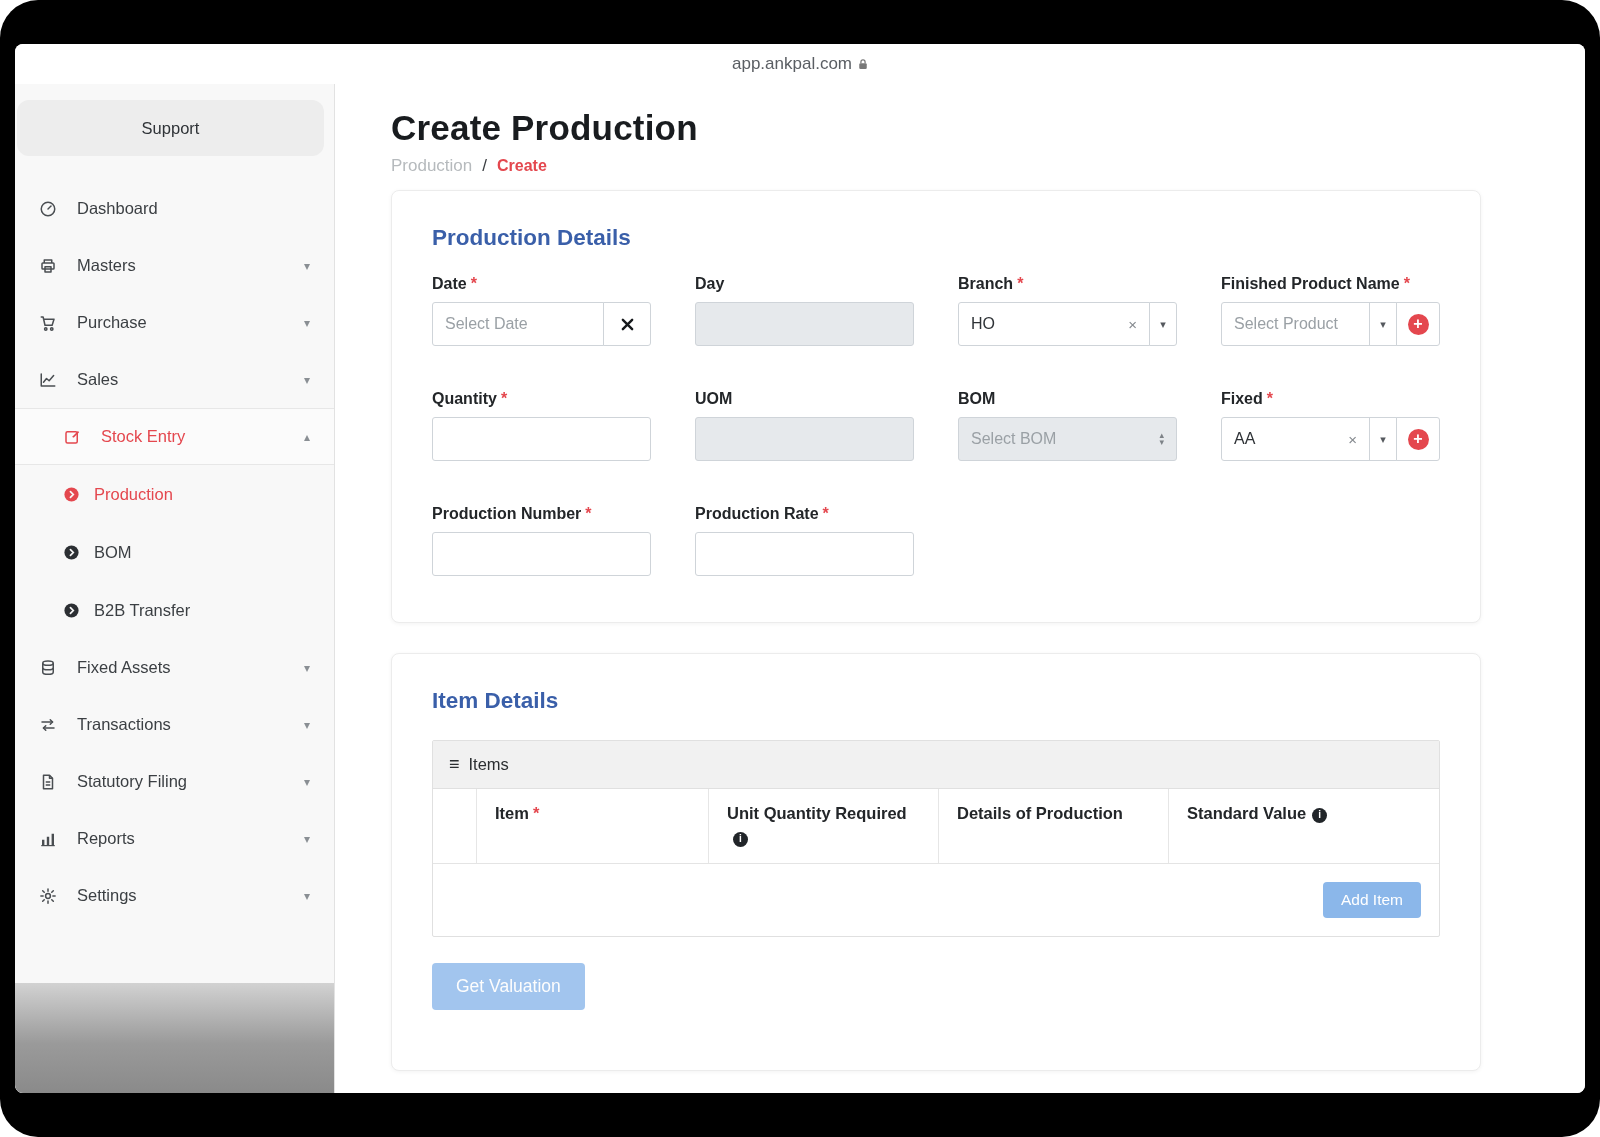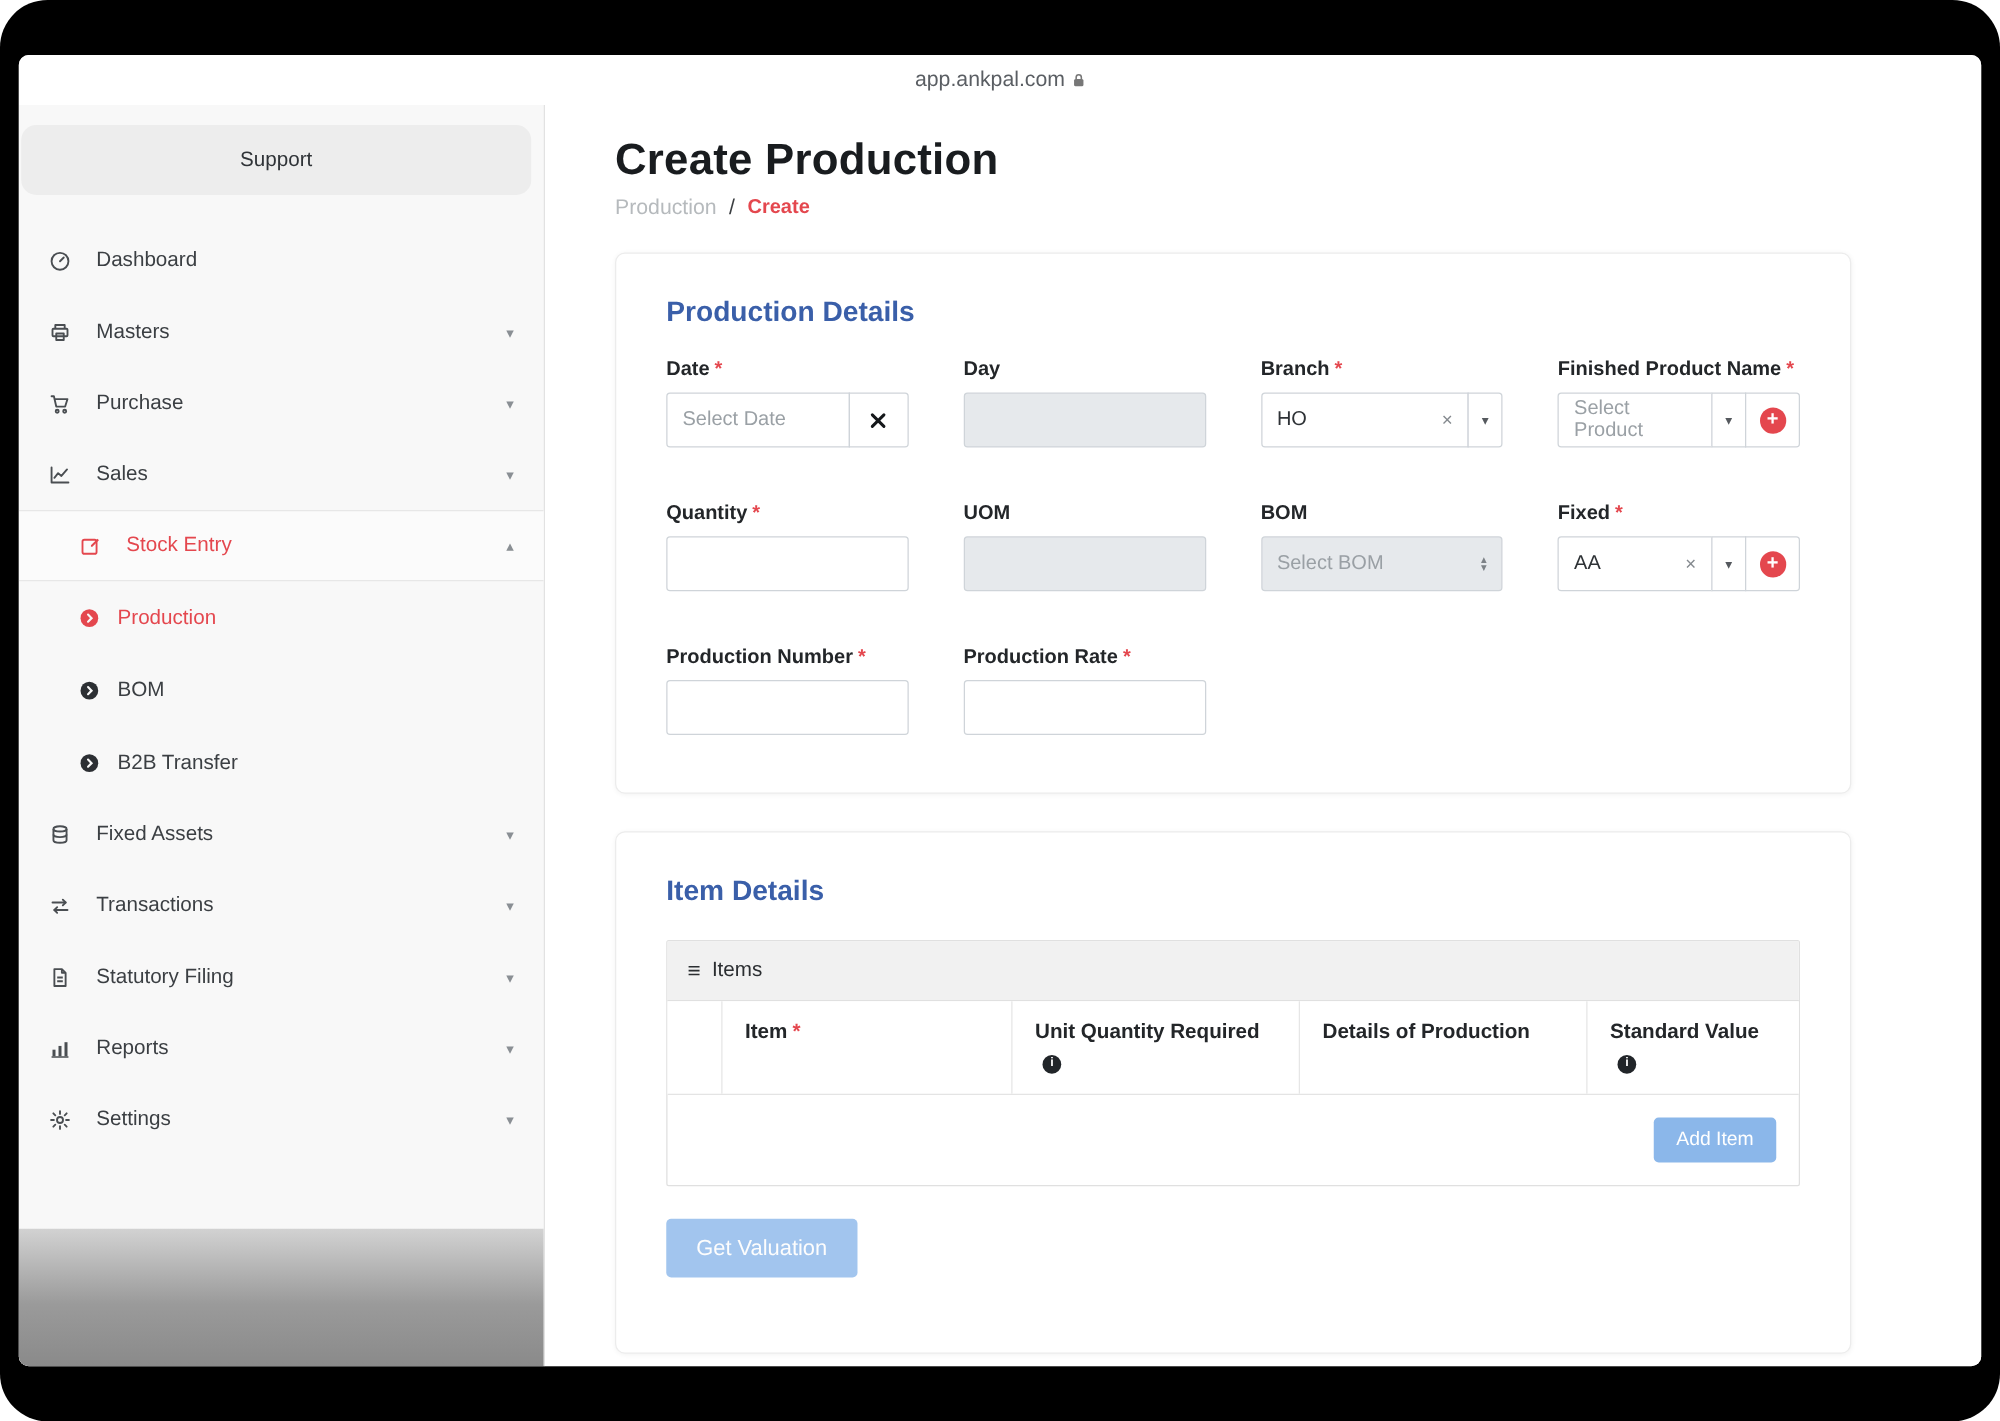--- a/index.html
+++ b/index.html
@@ -18,21 +18,21 @@
   .frame{position:relative;width:1600px;height:1137px;background:#000;border-radius:38px;}
   .screen{
     position:absolute;left:15px;right:15px;top:44px;bottom:44px;
     background:#fff;border-radius:8px;overflow:hidden;
   }
   
   .urlbar{height:40px;display:flex;align-items:center;justify-content:center;gap:6px;
     font-size:17px;color:#5a5e63;background:#fff;}
   
   .content{display:flex;height:calc(100% - 40px);}
-  .sidebar{position:relative;width:421px;flex:none;background:#f8f8f8;border-right:1px solid #e2e2e2;padding-top:16px;overflow:hidden;}
+  .sidebar{position:relative;width:320px;flex:none;background:#f8f8f8;border-right:1px solid #e2e2e2;padding-top:16px;overflow:hidden;}
   .support{margin:0 10px 0 2px;height:56px;border-radius:12px;background:#ededed;
     display:flex;align-items:center;justify-content:center;font-size:16.5px;color:#2f3337;cursor:pointer;}
   .menu{margin-top:24px;}
   .mi{height:57px;display:flex;align-items:center;padding:0 24px;gap:16px;font-size:16.5px;color:#3b3f43;cursor:pointer;}
   .mi .ic{width:22px;display:flex;align-items:center;color:#4a4e52;flex:none;}
   .mi .chev{margin-left:auto;color:#8a8f94;font-size:12px;}
   .mi.active{color:var(--red);border-top:1px solid #e7e7e7;border-bottom:1px solid #e7e7e7;background:#fbfbfb;padding-left:48px;}
   .mi.active .ic{color:var(--red);}
   .mi.active .chev{color:#8a8f94;}
   .smi{height:58px;display:flex;align-items:center;padding-left:48px;gap:14px;font-size:16.5px;color:#3b3f43;cursor:pointer;}
@@ -41,21 +41,21 @@
   .smi.active .bullet{color:var(--red);}
   .side-shade{position:absolute;left:0;right:0;bottom:0;height:110px;
     background:linear-gradient(180deg,#d2d2d2 0%,#9a9a9a 55%,#8a8a8a 100%);}
   
   .main{flex:1;padding:14px 104px 0 56px;overflow:hidden;background:#fff;}
   h1{margin:10px 0 8px;font-size:35px;font-weight:700;color:#191c1f;letter-spacing:.2px;}
   .breadcrumb{display:flex;align-items:center;gap:10px;font-size:17px;}
   .bc-prev{color:#b6babd;}
   .bc-sep{color:#3a3d40;}
   .bc-cur{color:var(--red);font-weight:700;font-size:16px;}
-  .card{margin-top:26px;background:#fff;border:1px solid #ececec;border-radius:8px;
+  .card{margin-top:14px;background:#fff;border:1px solid #ececec;border-radius:8px;
     box-shadow:0 1px 4px rgba(0,0,0,.05);padding:34px 40px 46px;}
   .card-title{font-size:22.5px;font-weight:700;color:var(--blue);margin:0 0 24px;}
   .form-grid{display:grid;grid-template-columns:repeat(4,1fr);column-gap:38px;row-gap:26px;gap:44px;}
   .flabel{display:block;font-size:16px;font-weight:700;color:#232629;margin-bottom:9px;}
   .req{color:var(--red);margin-left:4px;}
   .inp{width:100%;height:44px;border:1px solid var(--border);border-radius:3px;background:#fff;
     padding:0 12px;font-size:16px;color:#2e3236;outline:none;font-family:inherit;}
   .inp::placeholder{color:#9aa0a5;}
   .inp:disabled{background:#e6e9ec;}
   .group{display:flex;}

